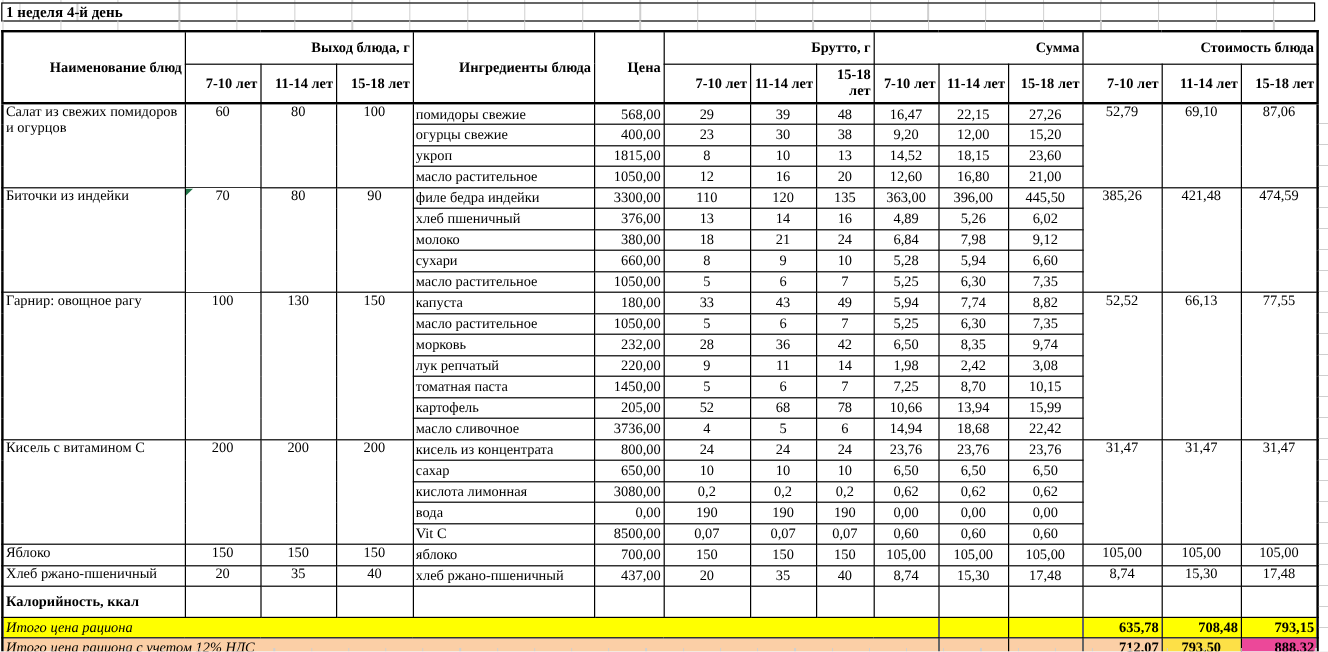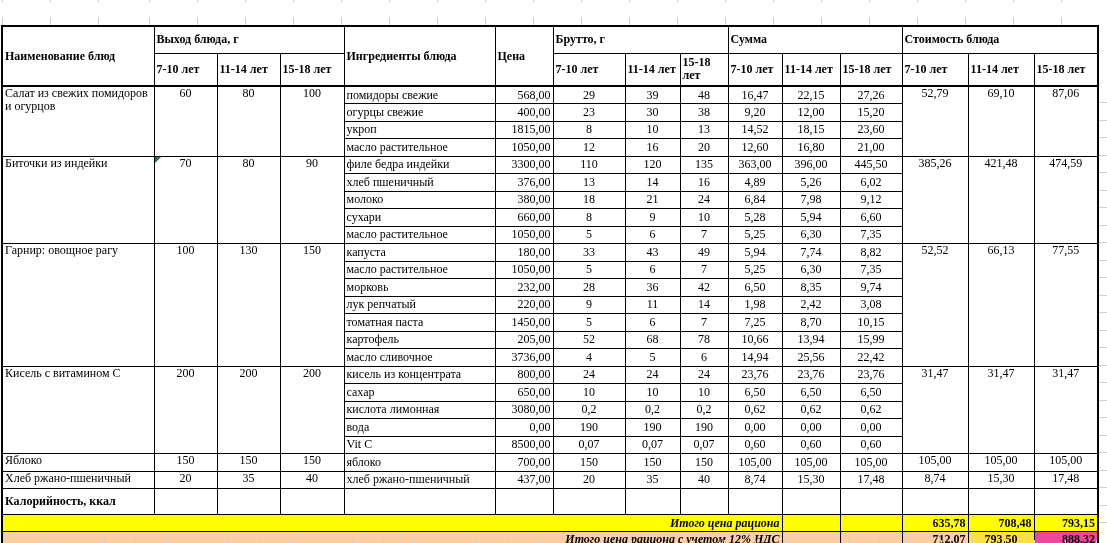--- a/index.html
+++ b/index.html
@@ -29,47 +29,48 @@
     background-position:100px 0;
   }
   table.menu{
     position:absolute;top:25px;left:1px;border-collapse:collapse;table-layout:fixed;
     width:1096px;border:2px solid #000;
   }
   table.menu td{
     border:1px solid #000;padding:0 2px;font-size:12px;line-height:1.08;
     overflow:hidden;background:#fff;
   }
-  thead td{font-weight:bold;text-align:left;vertical-align:middle;font-size:12.5px;}
+  thead td{font-weight:bold;text-align:right;vertical-align:middle;font-size:12.5px;}
   thead tr.h1{height:27px;}
   thead tr.h2{height:33px;}
   thead{border-bottom:2px solid #000;}
   tbody tr{height:17.5px;}
   td.c{text-align:center;}
   td.top{vertical-align:top;padding-top:1px;margin-top:40px;}
   td.dish{vertical-align:top;text-align:left;font-size:12.2px;padding-top:1px;}
   td.ing{text-align:left;}
   td.price{text-align:right;padding-right:4px;}
   td.big{font-size:16px;line-height:0.9;}
   td.bold{font-weight:bold;}
-  td.tlbl{font-weight:bold;font-style:italic;text-align:right;font-size:12.6px;}
+  td.tlbl{font-weight:normal;font-style:italic;text-align:left;font-size:12.6px;}
   td.tval{font-weight:bold;text-align:right;font-size:12.6px;padding-right:3px;}
   tr.tot,tr.vat{height:17px;}
   tr.cal{height:26px;}
   td.mark{position:relative;}
   .tri{
     position:absolute;left:0;top:0;width:0;height:0;
     border-top:6px solid var(--tri,#217346);border-right:6px solid transparent;
   }
 </style>
 </head>
 <body>
 
 <div class="sheet">
   <div class="gridv" style="left:0;top:0;width:1107px;height:2px;"></div>
+  <div class="title-row">1 неделя 4-й день</div>
   <div class="gridv" style="left:0;top:17px;width:1107px;height:8px;"></div>
 
   <table class="menu">
     <colgroup>
       <col style="width:152px">
         <col style="width:63px">
         <col style="width:63px">
         <col style="width:64px">
       <col style="width:151px">
         <col style="width:58px">
@@ -280,21 +281,21 @@
           <td class="c">13,94</td>
           <td class="c">15,99</td>
         </tr>
         <tr>
           <td class="ing">масло сливочное</td>
           <td class="price">3736,00</td>
           <td class="c">4</td>
           <td class="c">5</td>
           <td class="c">6</td>
           <td class="c">14,94</td>
-          <td class="c">25,56</td>
+          <td class="c">18,68</td>
           <td class="c">22,42</td>
         </tr>
         <tr>
           <td rowspan="5" class="dish">Кисель с витамином С</td>
           <td rowspan="5" class="c top">200</td>
           <td rowspan="5" class="c top">200</td>
           <td rowspan="5" class="c top">200</td>
           <td class="ing">кисель из концентрата</td>
           <td class="price">800,00</td>
           <td class="c">24</td>

